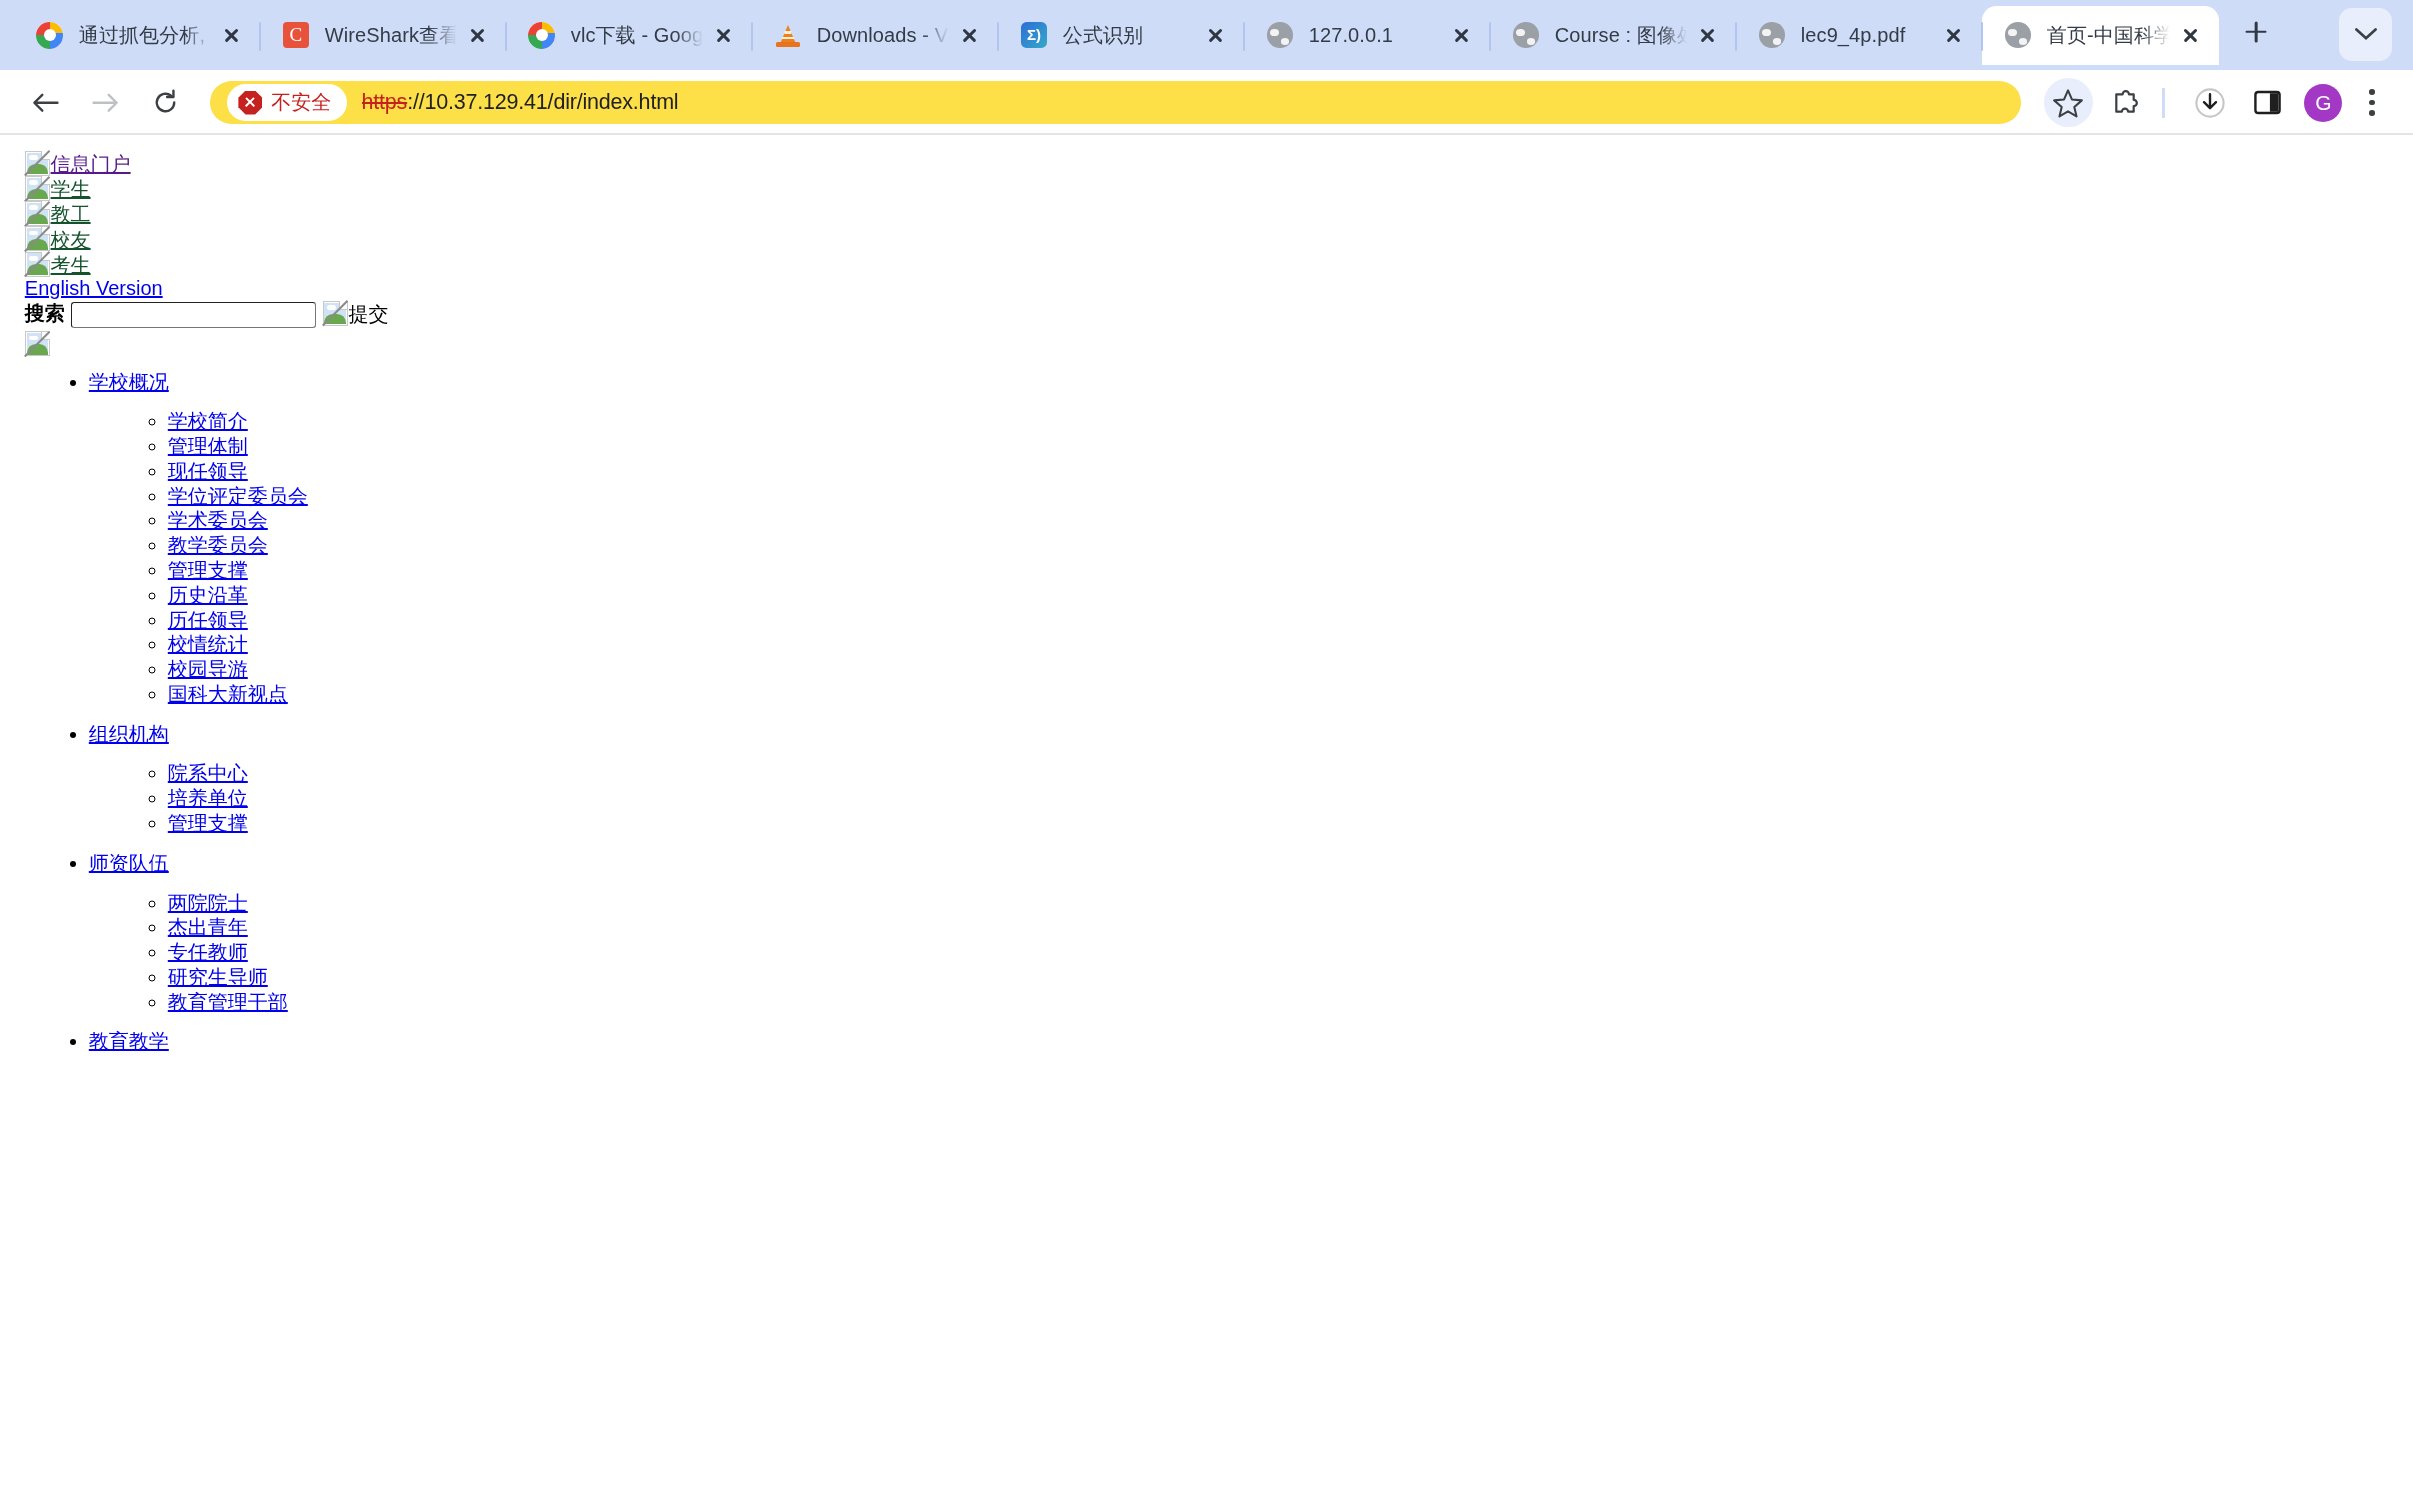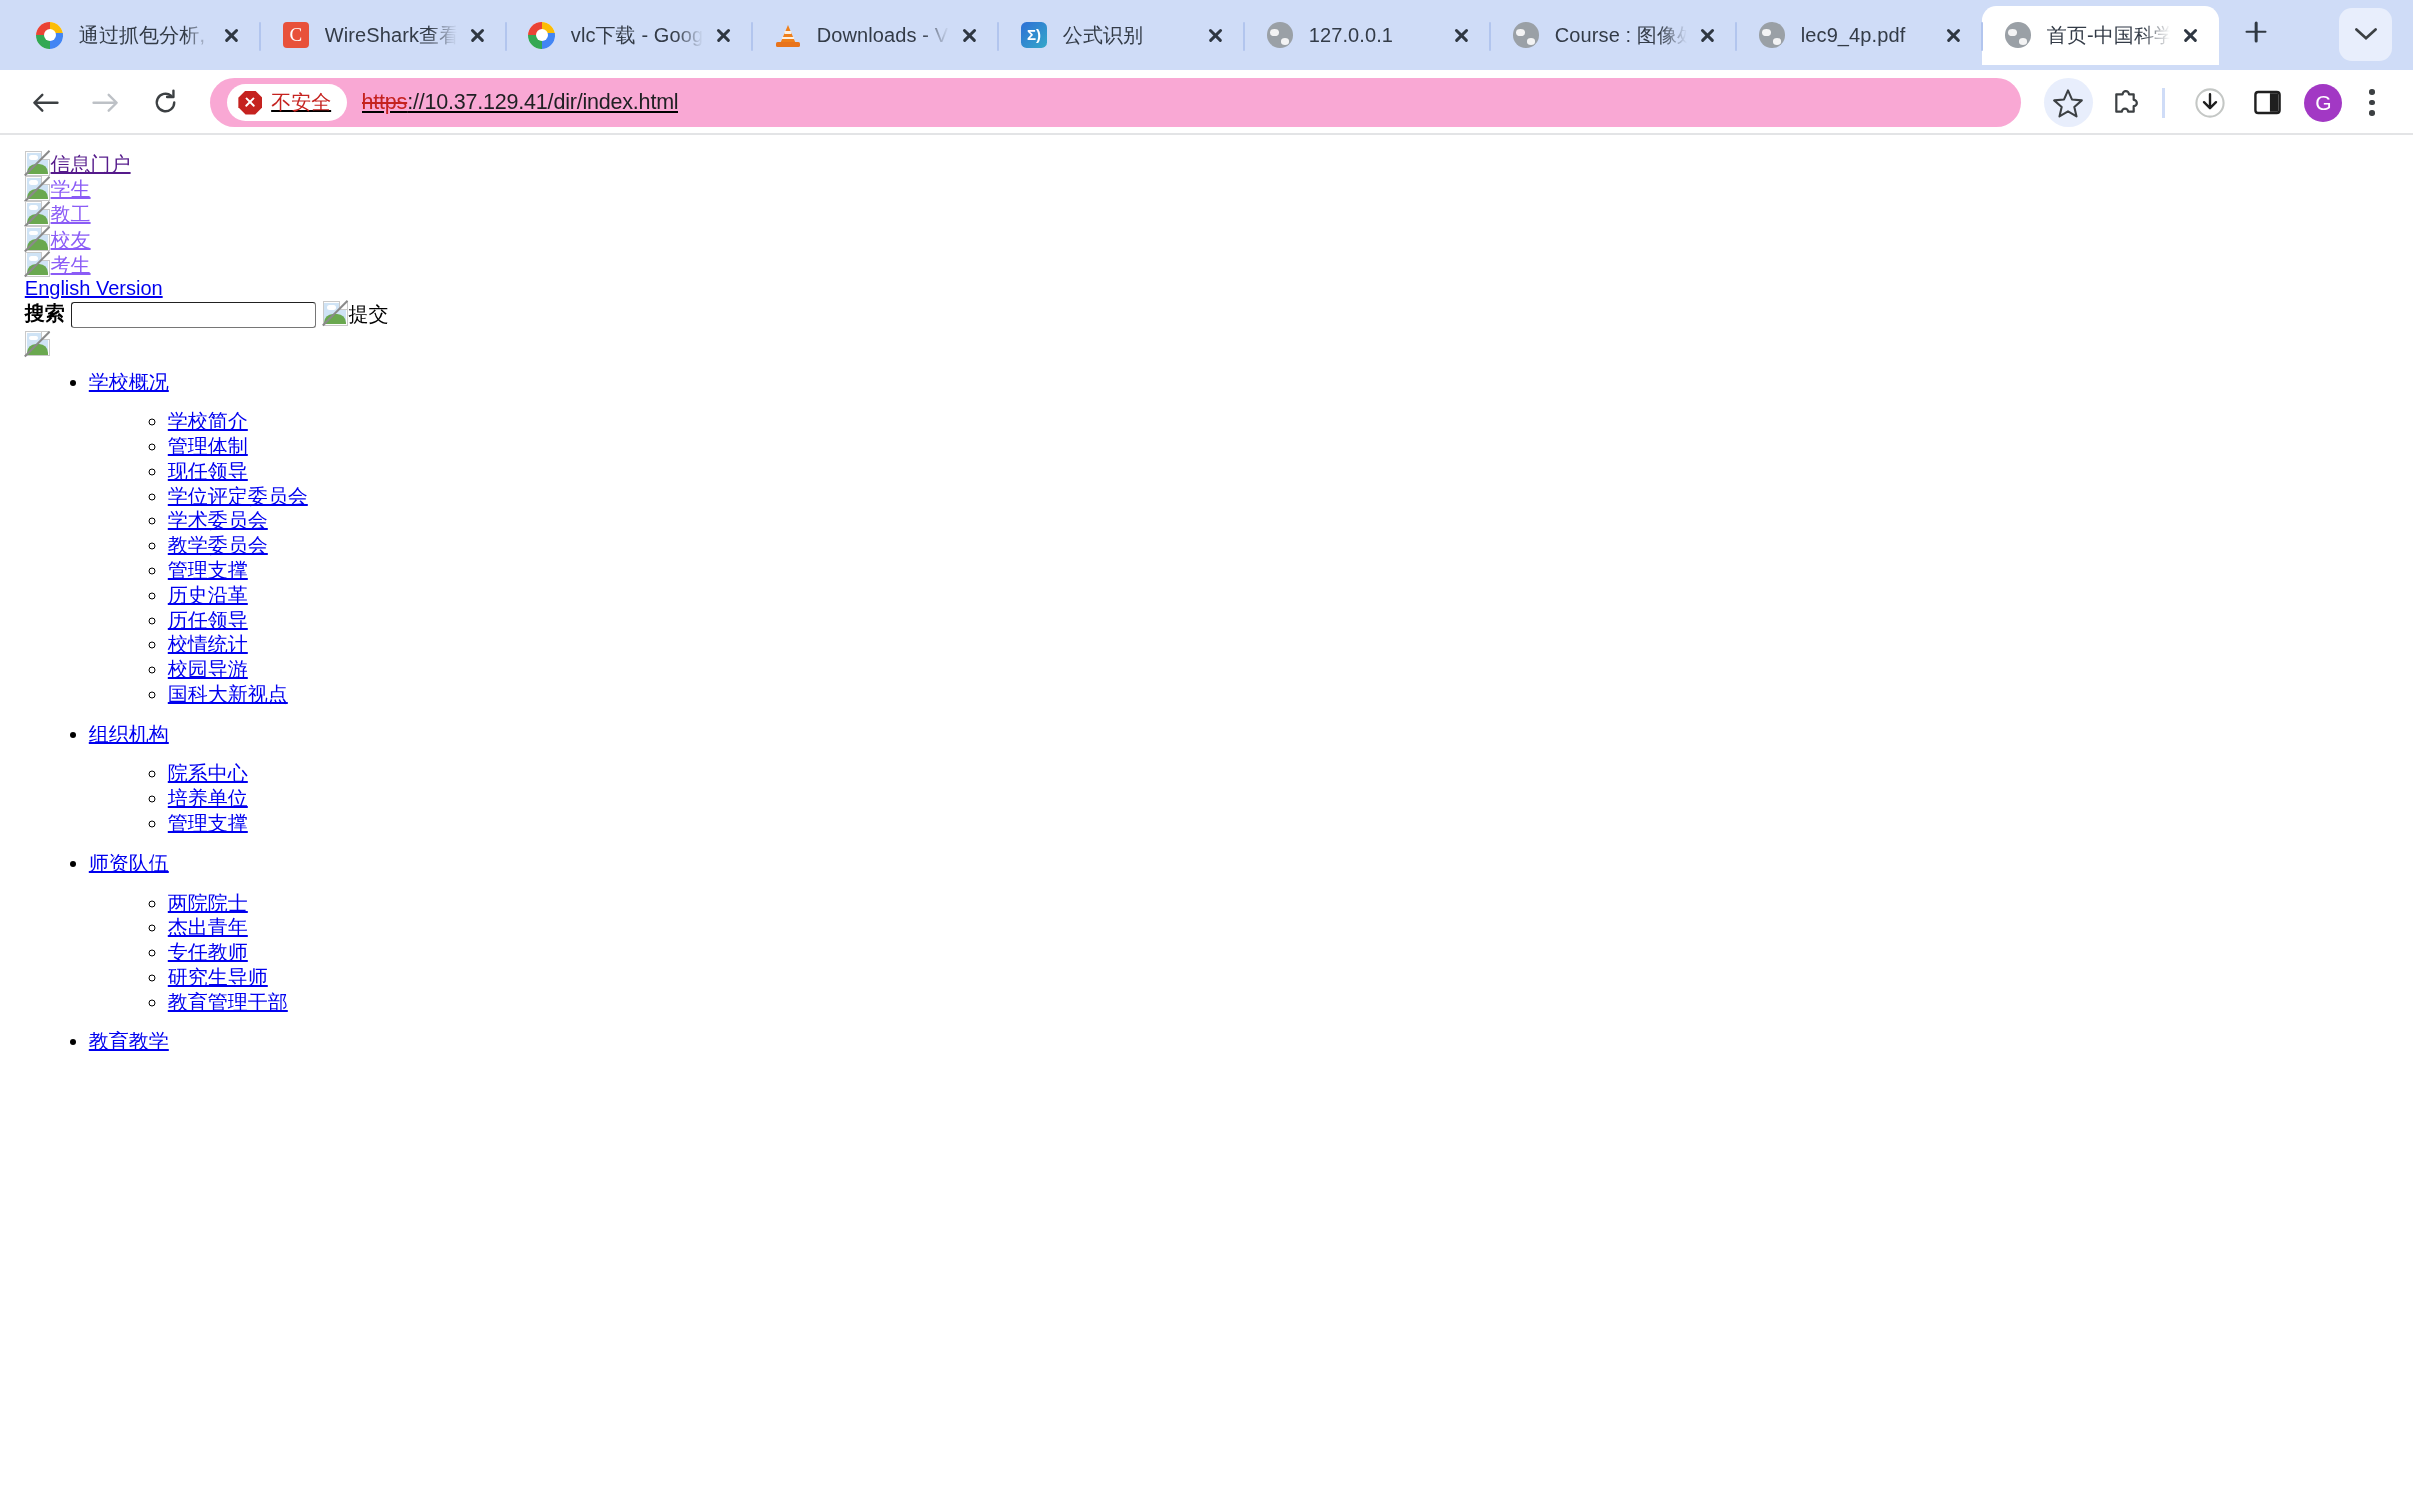--- a/index.html
+++ b/index.html
@@ -97,22 +97,22 @@
 
   .fav-globe{width:25.5px;height:25.5px;border-radius:50%;background:#9aa0a6;position:relative;overflow:hidden;}
   .fav-globe::before{content:"";position:absolute;left:2.4px;top:6.4px;width:9.6px;height:7.2px;background:#f3f3f4;border-radius:50%;}
   .fav-globe::after{content:"";position:absolute;right:3.2px;bottom:3.2px;width:8.8px;height:6.4px;background:#f3f3f4;border-radius:50%;}
 
   
   .toolbar{height:65px;background:#ffffff;display:flex;align-items:center;padding:0 21px;box-sizing:border-box;position:relative;}
   .toolbar::after{content:"";position:absolute;left:0;right:0;bottom:0;height:2.4px;background:#e3e4e6;}
   .navbtn{width:49px;height:49px;border-radius:50%;display:flex;align-items:center;justify-content:center;flex:0 0 49px;margin-right:11.2px;}
   .omnibox{
-    flex:1 1 auto;height:49px;background:#f9a8d4;border-radius:25.5px;
-    display:flex;align-items:center;padding:0 17.6px;margin:0 14.4px 0 8px;box-sizing:border-box;min-width:0;text-decoration:underline;
+    flex:1 1 auto;height:43px;background:#fde047;border-radius:25.5px;
+    display:flex;align-items:center;padding:0 17.6px;margin:0 14.4px 0 8px;box-sizing:border-box;min-width:0;
   }
   .secbadge{
     height:37px;background:#ffffff;border-radius:19px;display:flex;align-items:center;
     padding:0 16px 0 11.2px;flex:0 0 auto;margin-right:14.4px;
   }
   .secicon{
     width:24px;height:24px;margin-right:8.8px;flex:0 0 24px;position:relative;
     background:#c5221f;
     clip-path:polygon(30% 0,70% 0,100% 30%,100% 70%,70% 100%,30% 100%,0 70%,0 30%);
     display:flex;align-items:center;justify-content:center;
@@ -155,21 +155,21 @@
   .brokenimg .hill{
     position:absolute;left:0.8px;bottom:0.8px;width:21.5px;height:10.4px;
     background:#6aa84f;border-radius:8.8px 8.8px 0 0;
   }
   .brokenimg .slash{
     position:absolute;left:50%;top:50%;width:35px;height:1.6px;background:#8a8a8a;
     transform:translate(-50%,-50%) rotate(-45deg);
   }
 
   .linkline{font-size:20px;line-height:1.2;margin:0 0 21.5px 0;}
-  .linkline a{color:#8b5cf6;text-decoration:underline;}
+  .linkline a{color:#14532d;text-decoration:underline;}
   .linkline a.visited{color:#551a8b;}
 
   .enver{font-size:20px;margin:0 0 20px 0;}
   .enver a{color:#0000ee;text-decoration:underline;}
 
   .searchrow{font-size:20px;margin:0 0 1.6px 0;display:block;}
   .searchrow b{font-weight:bold;color:#000;}
   .searchinput{
     width:245px;height:26px;vertical-align:middle;
     border:1.6px inset #767676;border-radius:3.2px;

